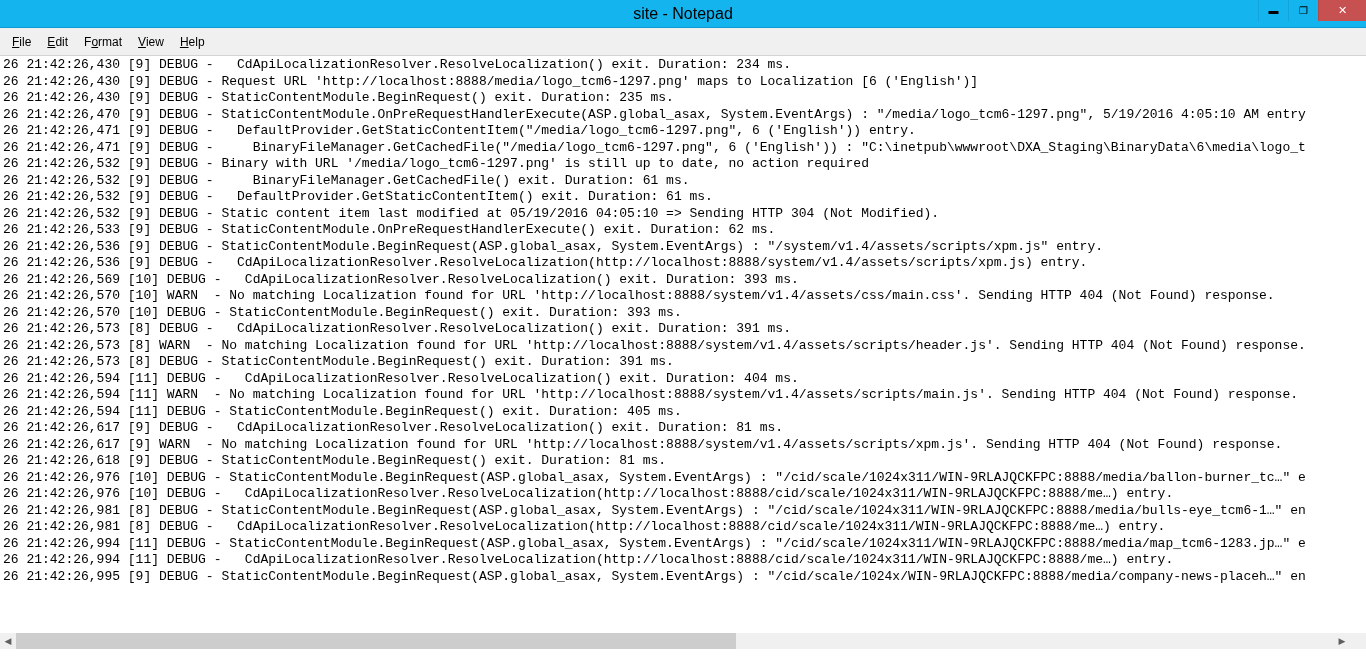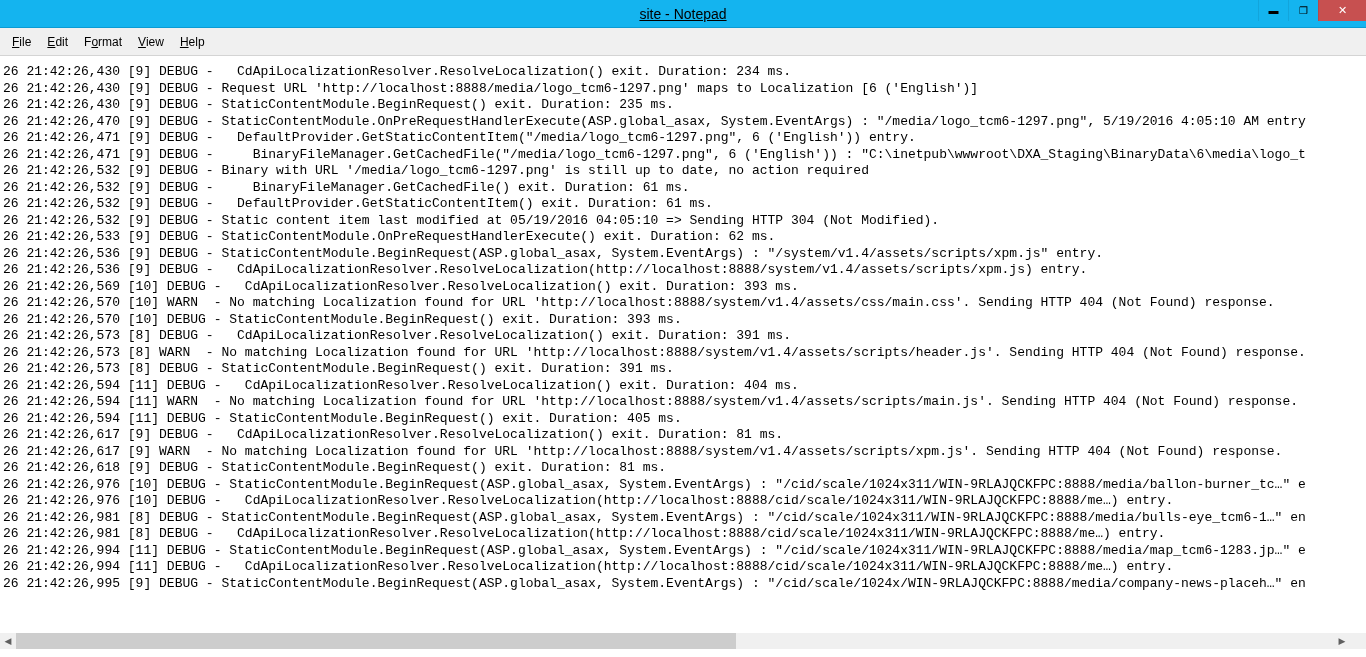--- a/index.html
+++ b/index.html
@@ -17,23 +17,22 @@
     display: flex;
     align-items: center;
     position: relative;
     border-bottom: 1px solid #0a9bd4;
   }
   .titlebar .title {
     position: absolute;
     left: 0; right: 0;
     text-align: center;
     color: #000;
-    font-size: 14px;
+    font-size: 16px;
     pointer-events: none;
-    text-decoration: underline;
   }
   .win-controls {
     position: absolute;
     right: 0;
     top: 0;
     display: flex;
     height: 21px;
   }
   .win-btn {
     width: 30px;
@@ -72,21 +71,21 @@
     height: 593px;
     overflow: hidden;
     position: relative;
     background: #fff;
   }
   .content {
     font-family: Consolas, "Courier New", monospace;
     font-size: 13px;
     line-height: 16.5px;
     white-space: pre;
-    padding: 8px 3px 1px 3px;
+    padding: 1px 3px 1px 3px;
     color: #000;
   }
 
   .hscroll {
     position: absolute;
     left: 0; bottom: 0;
     width: 1350px;
     height: 16px;
     background: #f0f0f0;
     display: flex;

